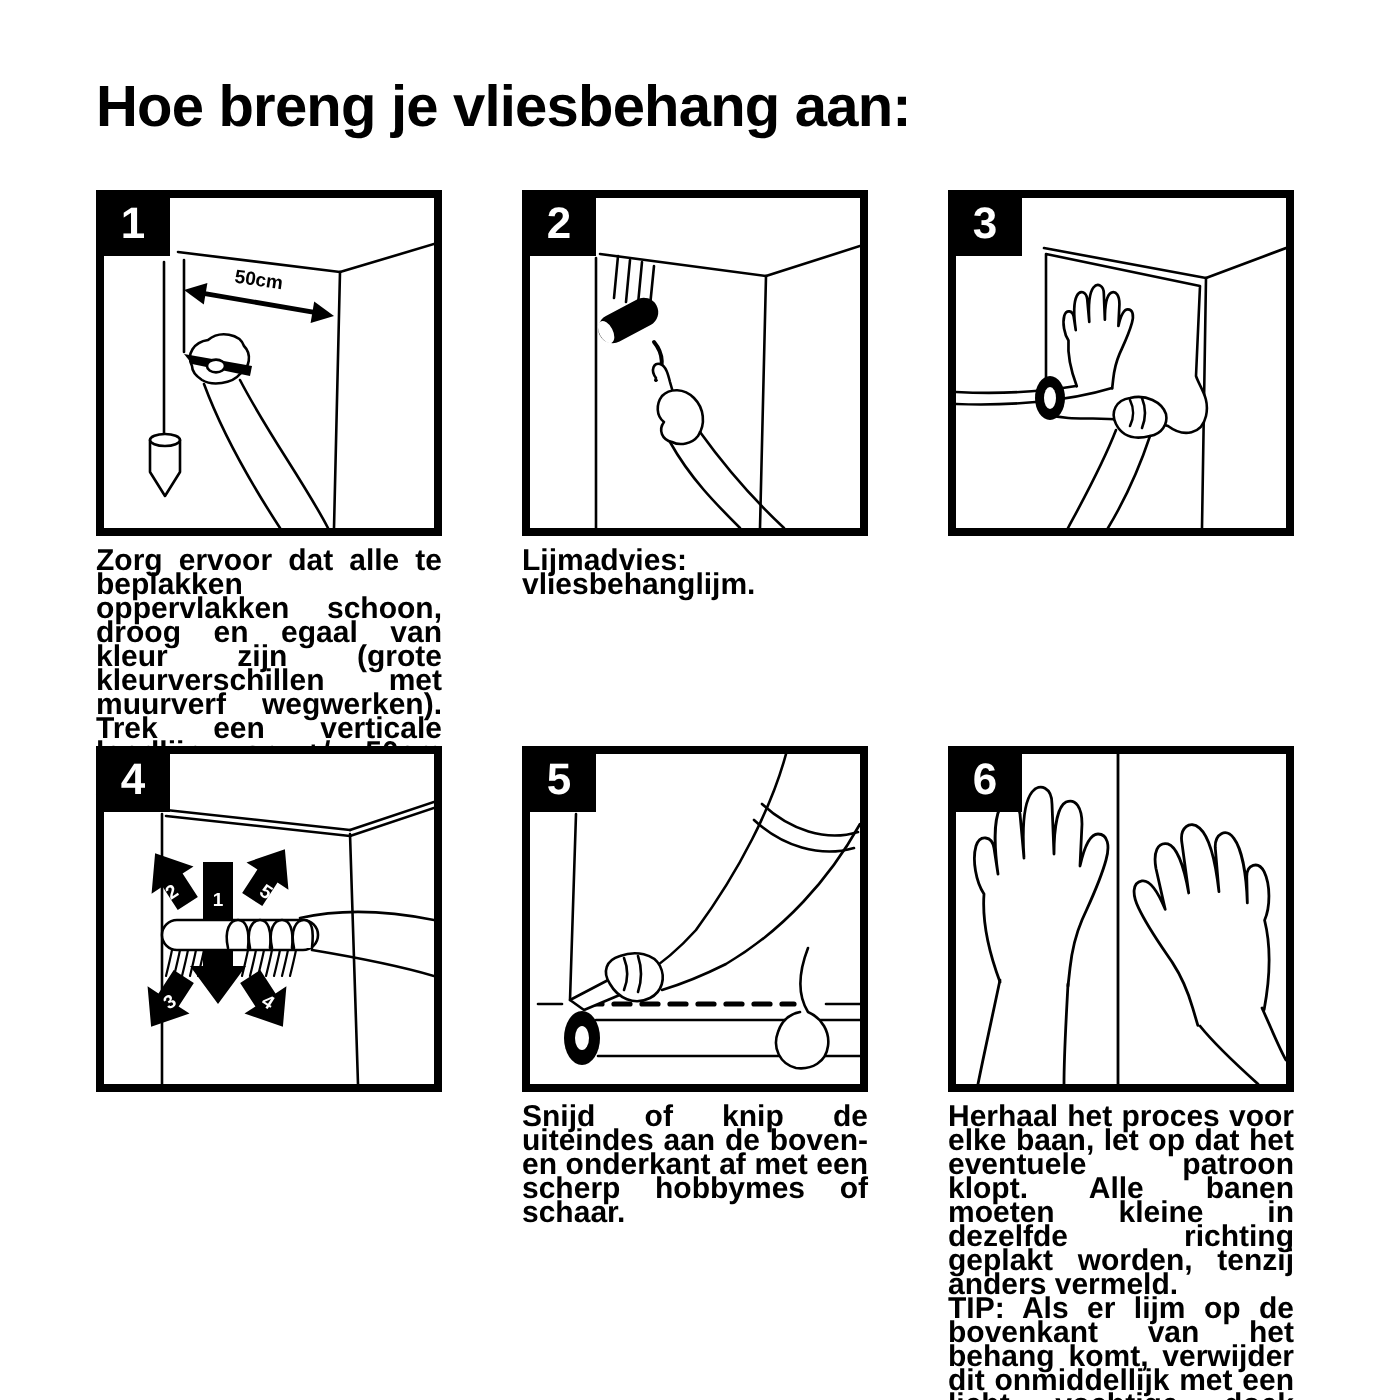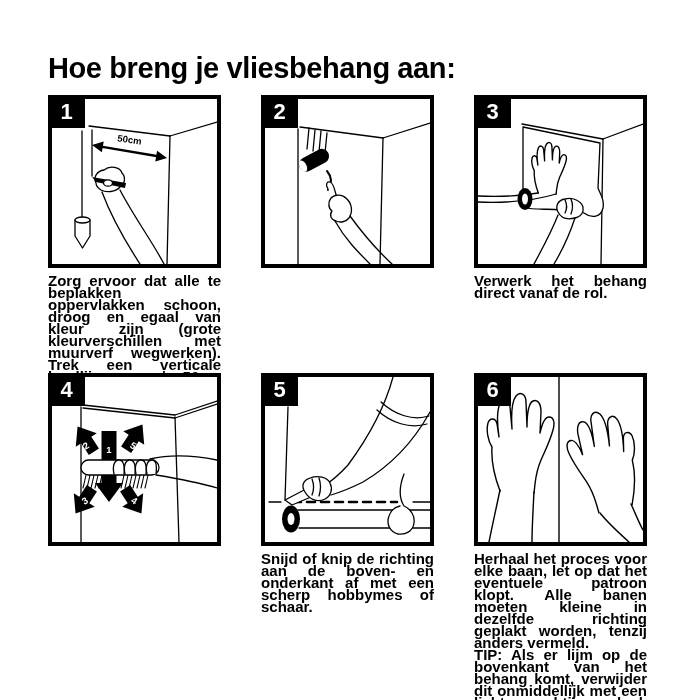--- a/index.html
+++ b/index.html
@@ -1,21 +1,21 @@
 <!DOCTYPE html>
 <html><head>
 <meta charset="utf-8">
 <style>
   html,body { margin:0; padding:0; background:#fff; }
   .poster {
     position:relative; width:700px; height:700px; background:#fff;
     font-family:"Liberation Sans", sans-serif; color:#000; overflow:hidden;
   }
   .title {
-    position:absolute; left:48px; top:34px;
+    position:absolute; left:48px; top:20px;
     font-size:29px; font-weight:700; letter-spacing:-0.4px; line-height:1.1;
   }
   .grid {
     position:absolute; left:48px; top:95px;
     display:grid; grid-template-columns:repeat(3,173px); column-gap:40px;
     grid-template-rows:278px auto; row-gap:0;
   }
   .step { width:173px; }
   .panel {
     position:relative; width:173px; height:173px;
@@ -106,20 +106,21 @@
             </g>
             <path d="M 62,72 C 67,78 67,85 63,91" stroke-width="2"></path>
             <path d="M 63,90 C 60,86 62,82 65,83 C 68,84 69,88 70,92 L 72,99" fill="#fff"></path>
             <path d="M 66,99 C 63,103 63,109 67,112 C 64,116 66,121 71,122 C 75,124 81,123 84,119 C 88,113 87,105 82,100 C 77,95 70,95 66,99 Z" fill="#fff"></path>
             <path d="M 70,122 C 80,140 93,153 105,165"></path>
             <path d="M 85,117 C 98,135 112,151 127,165"></path>
           </g>
         </svg>
       </div>
       <div class="caption">
+        <p>Lijmadvies: vliesbehanglijm.</p>
       </div>
     </div>
 
     <div class="step">
       <div class="panel">
         <div class="badge">
             <span>3</span>
           </div>
         <svg class="art" viewBox="0 0 165 165">
           <g stroke="#000" stroke-width="1.3" fill="none" stroke-linecap="round" stroke-linejoin="round">
@@ -132,23 +133,20 @@
             <path d="M 78,95 C 55,102 25,104 0,103"></path>
             <ellipse cx="47" cy="100" rx="7.5" ry="11" fill="#000" stroke="none"></ellipse>
             <ellipse cx="47" cy="100" rx="3" ry="5.5" fill="#fff" stroke="none"></ellipse>
             <path d="M 80,113 C 77,107 80,101 87,100 C 95,98 103,102 105,108 C 106,113 103,118 97,119 C 89,121 83,119 80,113 Z" fill="#fff"></path>
             <path d="M 87,101 C 89,105 89,110 87,114"></path>
             <path d="M 93,100 C 95,105 95,110 93,115"></path>
             <path d="M 80,116 C 73,134 63,152 56,165"></path>
             <path d="M 97,119 C 90,140 82,155 76,165"></path>
           </g>
         </svg>
-      </div>
-      <div class="caption">
-        <p>Verwerk het behang direct vanaf de rol.</p>
       </div>
     </div>
 
     <div class="step">
       <div class="panel">
         <div class="badge">
             <span>4</span>
           </div>
         <svg class="art" viewBox="0 0 165 165">
           <g stroke="#000" stroke-width="1.3" fill="none" stroke-linecap="round" stroke-linejoin="round">
@@ -221,21 +219,21 @@
             <path d="M 116,25 C 130,38 148,44 164,39"></path>
             <path d="M 112,33 C 126,46 145,52 162,47"></path>
             <polygon points="20,123 41,112 46,120 27,128" fill="#fff"></polygon>
             <path d="M 40,115 C 36,109 38,103 45,101 C 53,98 62,100 65,106 C 68,112 66,119 60,122 C 52,126 44,122 40,115 Z" fill="#fff"></path>
             <path d="M 47,102 C 49,107 49,113 47,118"></path>
             <path d="M 54,101 C 56,107 56,113 54,119"></path>
           </g>
         </svg>
       </div>
       <div class="caption">
-        <p>Snijd of knip de richting aan de boven- en onderkant af met een scherp hobbymes of schaar.</p>
+        <p>Snijd of knip de uiteindes aan de boven- en onderkant af met een scherp hobbymes of schaar.</p>
       </div>
     </div>
 
     <div class="step">
       <div class="panel">
         <div class="badge">
             <span>6</span>
           </div>
         <svg class="art" viewBox="0 0 165 165">
           <g stroke="#000" stroke-width="1.4" fill="none" stroke-linecap="round" stroke-linejoin="round">

